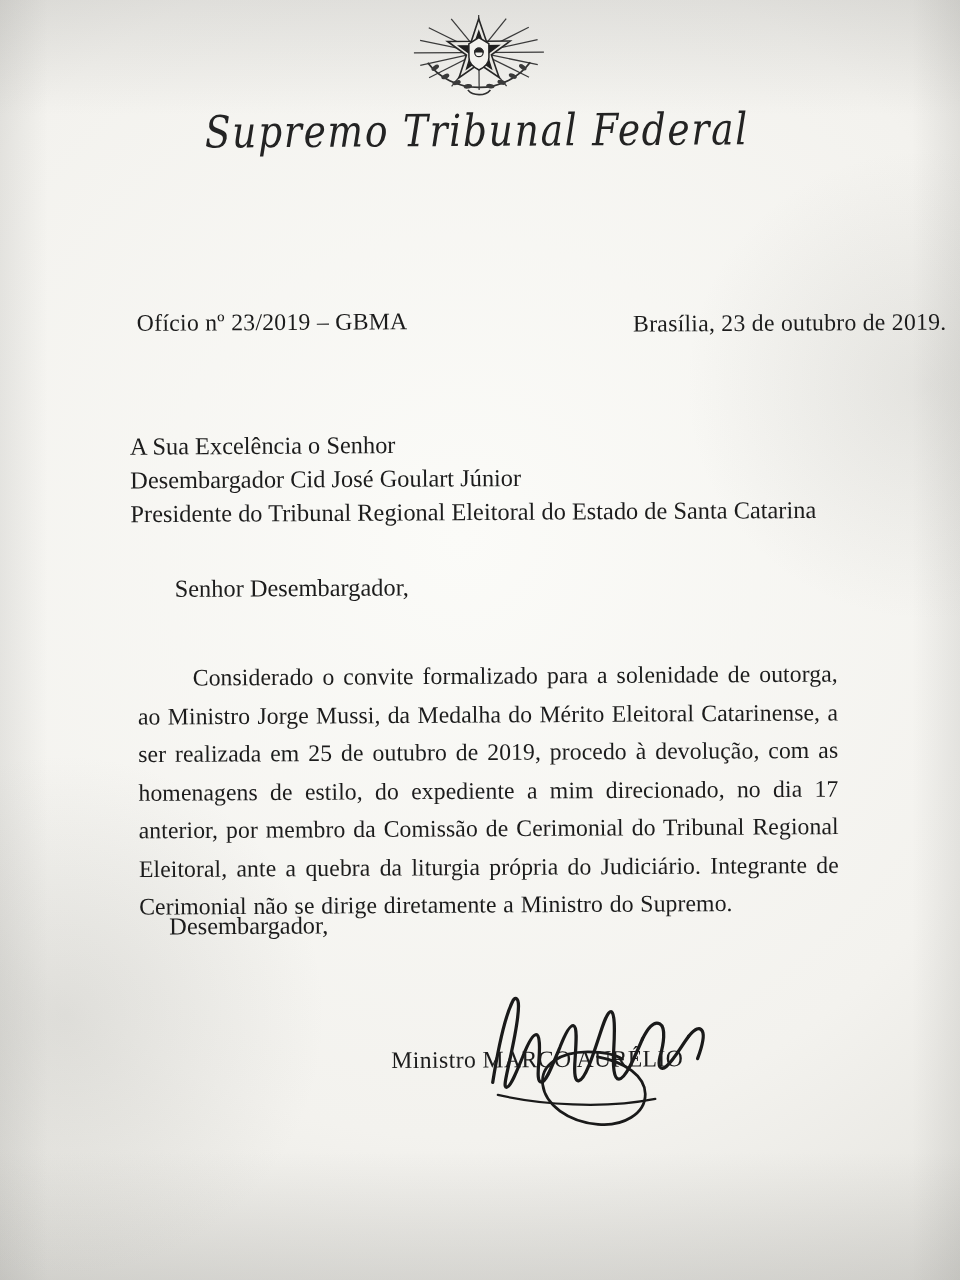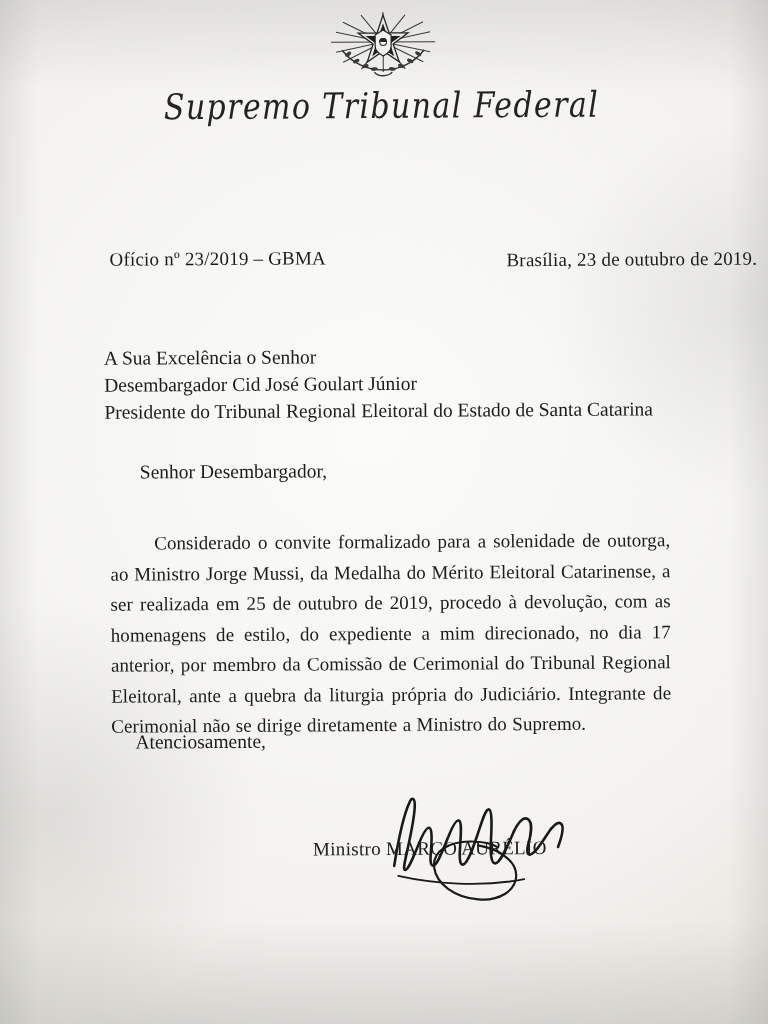--- a/index.html
+++ b/index.html
@@ -221,21 +221,21 @@
     <div class="addressee">
       <div>A Sua Excelência o Senhor</div>
       <div>Desembargador Cid José Goulart Júnior</div>
       <div>Presidente do Tribunal Regional Eleitoral do Estado de Santa Catarina</div>
     </div>
 
     <div class="salutation">Senhor Desembargador,</div>
 
     <p class="body-text">Considerado o convite formalizado para a solenidade de outorga, ao Ministro Jorge Mussi, da Medalha do Mérito Eleitoral Catarinense, a ser realizada em 25 de outubro de 2019, procedo à devolução, com as homenagens de estilo, do expediente a mim direcionado, no dia 17 anterior, por membro da Comissão de Cerimonial do Tribunal Regional Eleitoral, ante a quebra da liturgia própria do Judiciário. Integrante de Cerimonial não se dirige diretamente a Ministro do Supremo.</p>
 
-    <div class="closing">Atenciosamente,</div>
+    <div class="closing">Desembargador,</div>
 
     <div class="signature-block">
       <svg class="signature-scribble" viewBox="0 0 290 130" aria-hidden="true">
         <g fill="none" stroke="#1a1a1a" stroke-width="2.6" stroke-linecap="round" stroke-linejoin="round">
           <path d="M92,86 C96,62 102,34 108,22 C110,17 113,18 113,25 C113,38 108,58 104,76 C102,85 101,90 103,90 C106,90 111,78 116,66 C120,56 124,48 127,48 C130,48 130,58 129,70 C128,80 128,86 131,86 C135,86 140,72 146,58 C150,48 154,40 157,41 C160,42 159,54 158,68 C157,80 158,86 161,85 C166,84 172,66 178,48 C181,39 184,30 187,30 C190,30 190,44 189,60 C188,74 189,84 193,84 C198,84 205,68 212,52"></path>
           <path d="M212,52 C216,44 221,37 226,40 C231,43 229,56 226,66 C224,74 226,78 231,74 C237,69 243,58 249,50"></path>
           <path d="M249,50 C254,44 258,42 260,46 C262,50 259,60 256,68"></path>
 
           <path d="M176,66 C198,70 214,82 214,96 C214,112 196,122 176,120 C152,118 134,104 132,88 C130,72 146,62 168,62 C180,62 190,64 196,68" stroke-width="2.2"></path>
 

